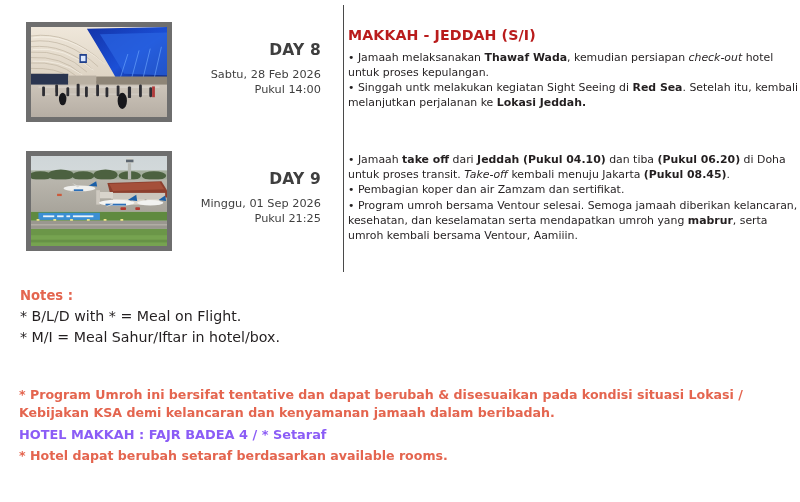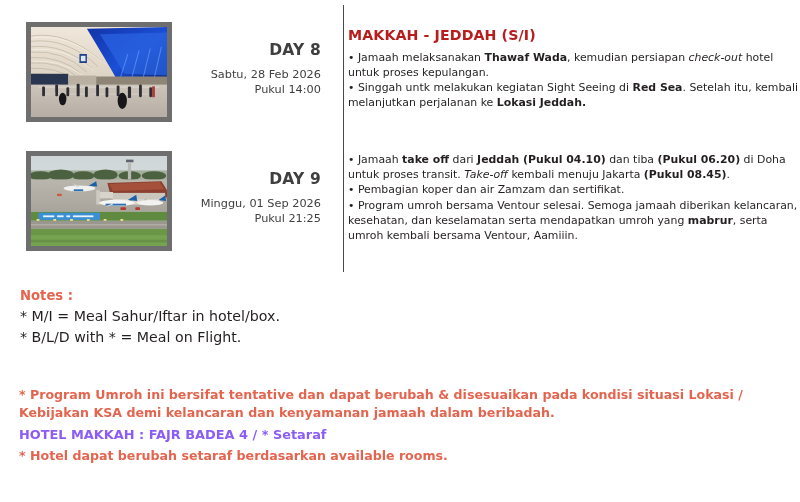--- a/index.html
+++ b/index.html
@@ -359,21 +359,21 @@
           <p>• Jamaah <b>take off</b> dari <b>Jeddah (Pukul 04.10)</b> dan tiba <b>(Pukul 06.20)</b> di Doha untuk proses transit. <i>Take-off</i> kembali menuju Jakarta <b>(Pukul 08.45)</b>.</p>
           <p>• Pembagian koper dan air Zamzam dan sertifikat.</p>
           <p>• Program umroh bersama Ventour selesai. Semoga jamaah diberikan kelancaran, kesehatan, dan keselamatan serta mendapatkan umroh yang <b>mabrur</b>, serta umroh kembali bersama Ventour, Aamiiin.</p>
         </div>
     </div>
   </div>
 </div>
 
 <div id="notes-block">
   <div class="notes-heading">Notes :</div>
+  <div class="notes-line">* B/L/D with * = Meal on Flight.</div>
   <div class="notes-line">* M/I = Meal Sahur/Iftar in hotel/box.</div>
-  <div class="notes-line">* B/L/D with * = Meal on Flight.</div>
 </div>
 
 <div id="footer-block">
   <div class="footer-red" id="footer-disclaimer">* Program Umroh ini bersifat tentative dan dapat berubah &amp; disesuaikan pada kondisi situasi Lokasi / Kebijakan KSA demi kelancaran dan kenyamanan jamaah dalam beribadah.</div>
   <div class="footer-dark">HOTEL MAKKAH : FAJR BADEA 4 / * Setaraf</div>
   <div class="footer-red" id="footer-hotel-note">* Hotel dapat berubah setaraf berdasarkan available rooms.</div>
 </div>
 
 </body></html>

